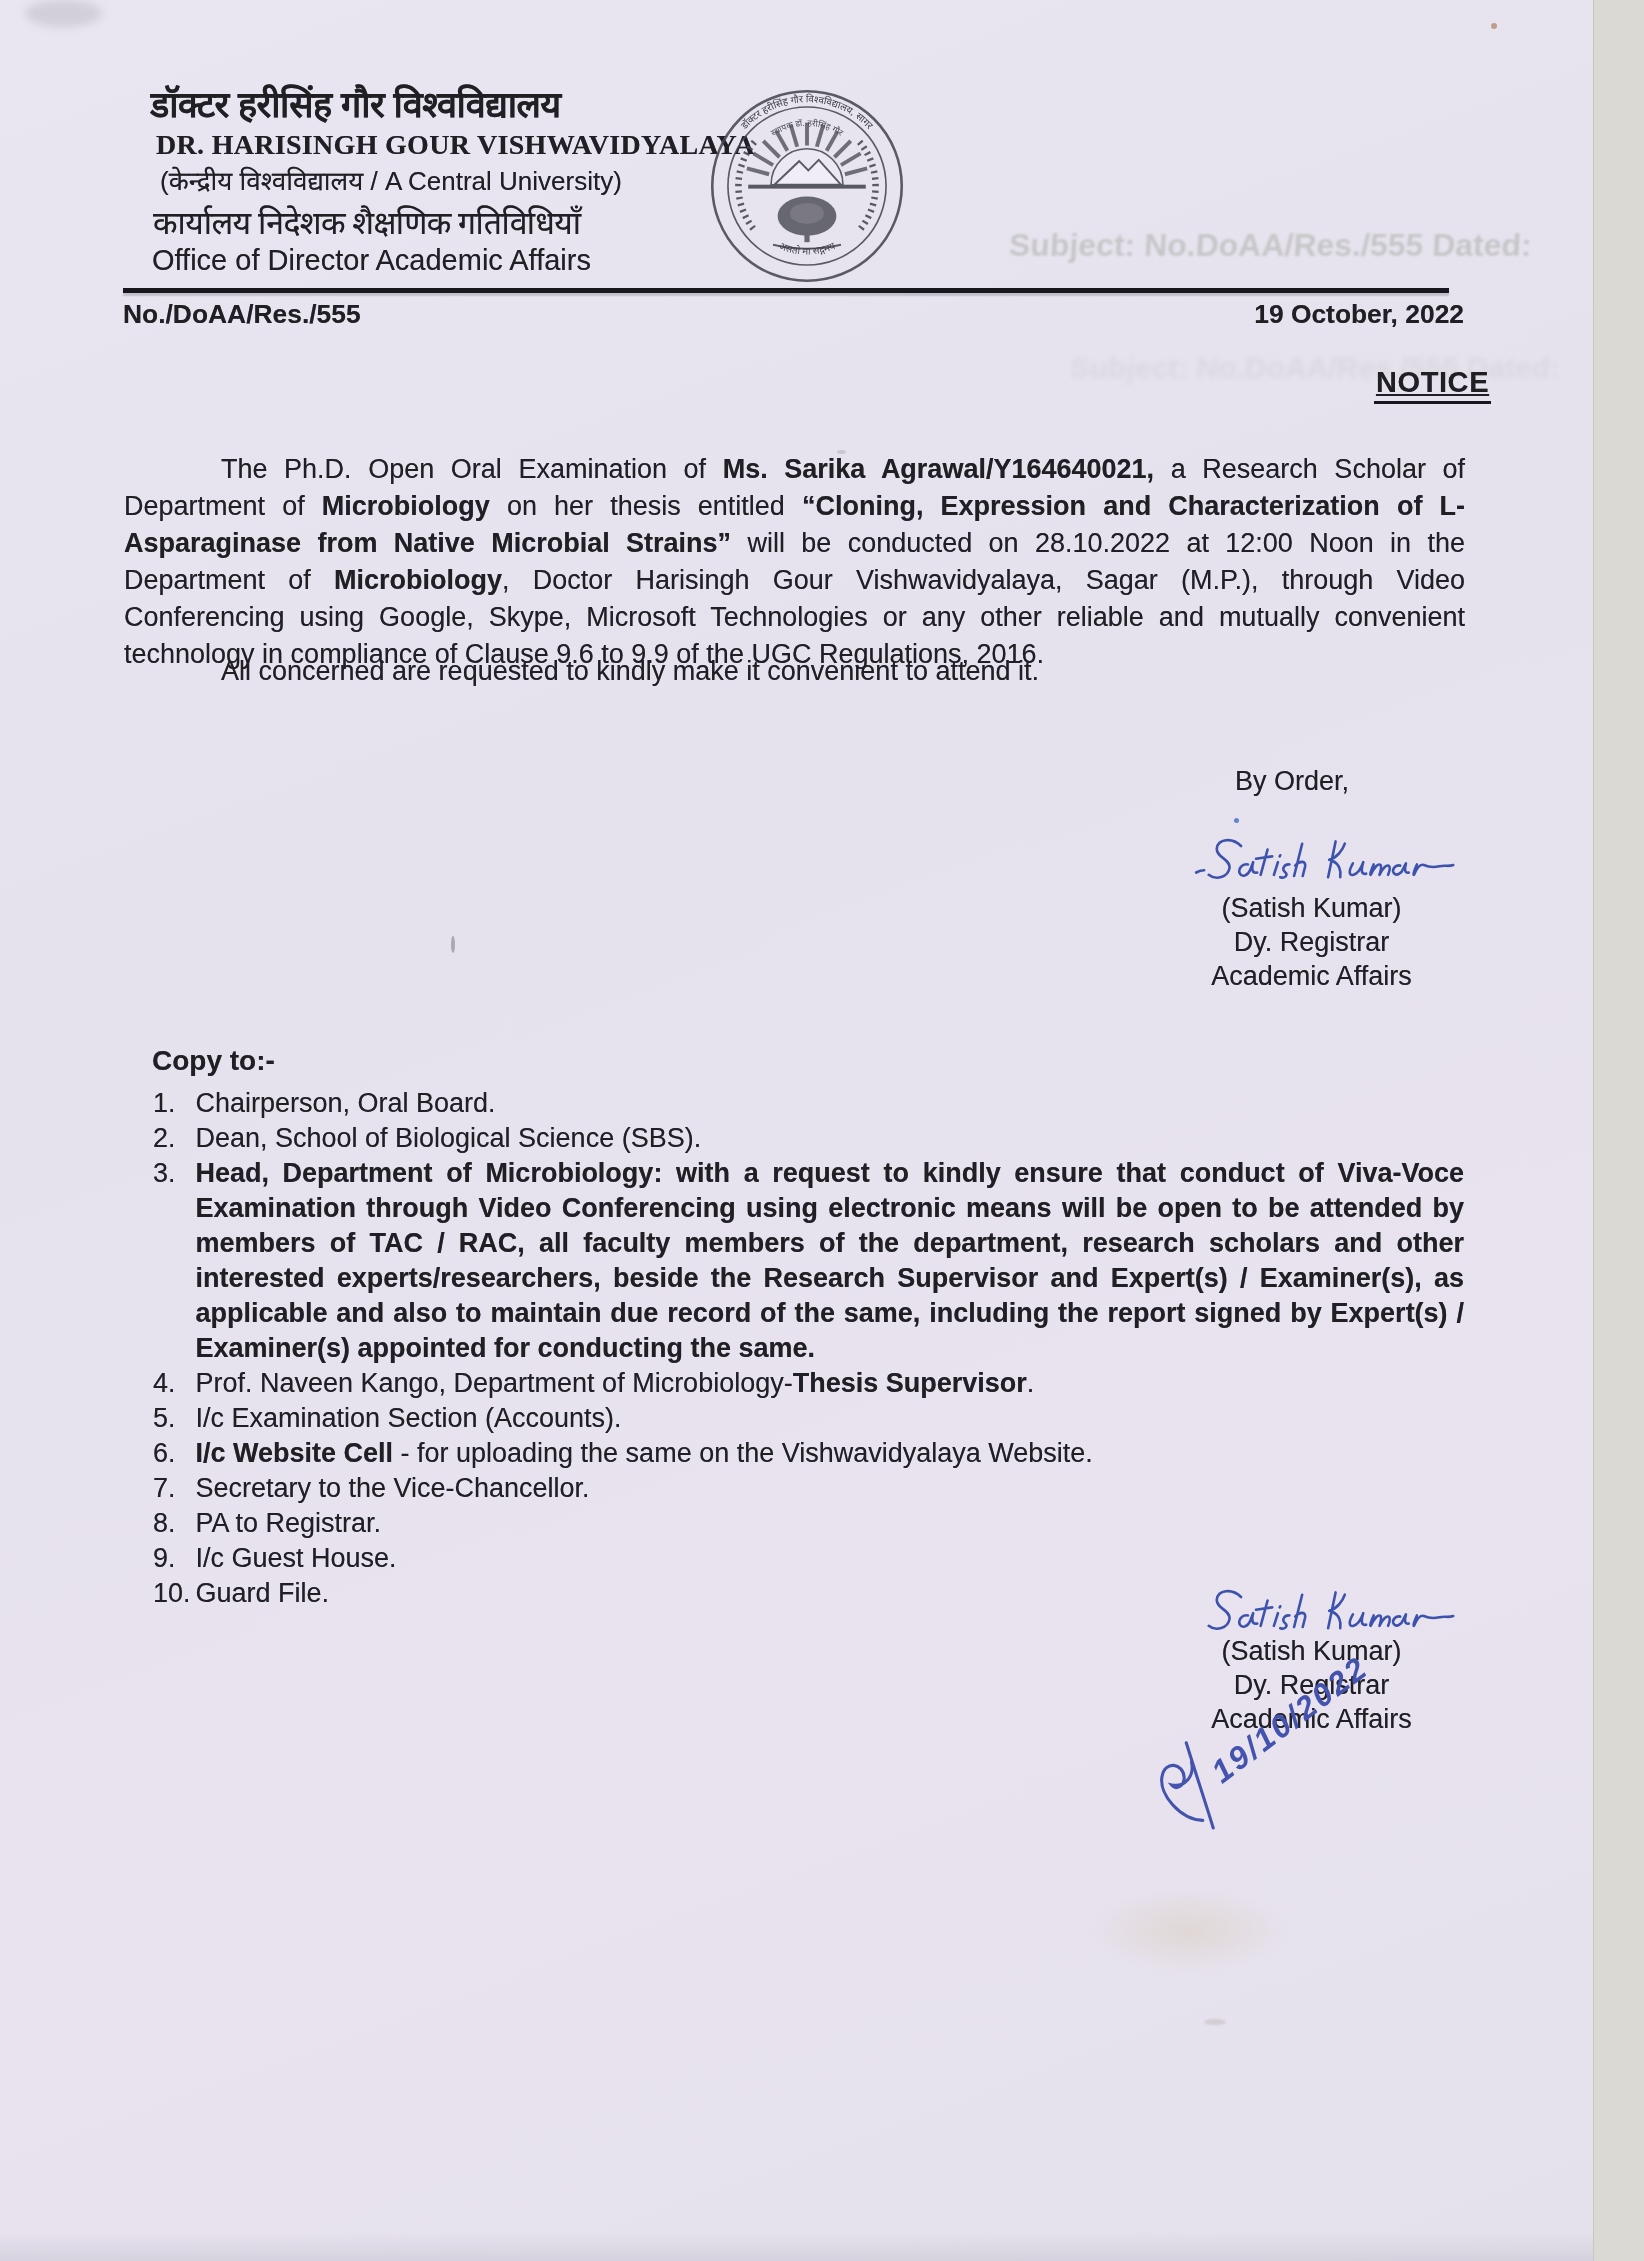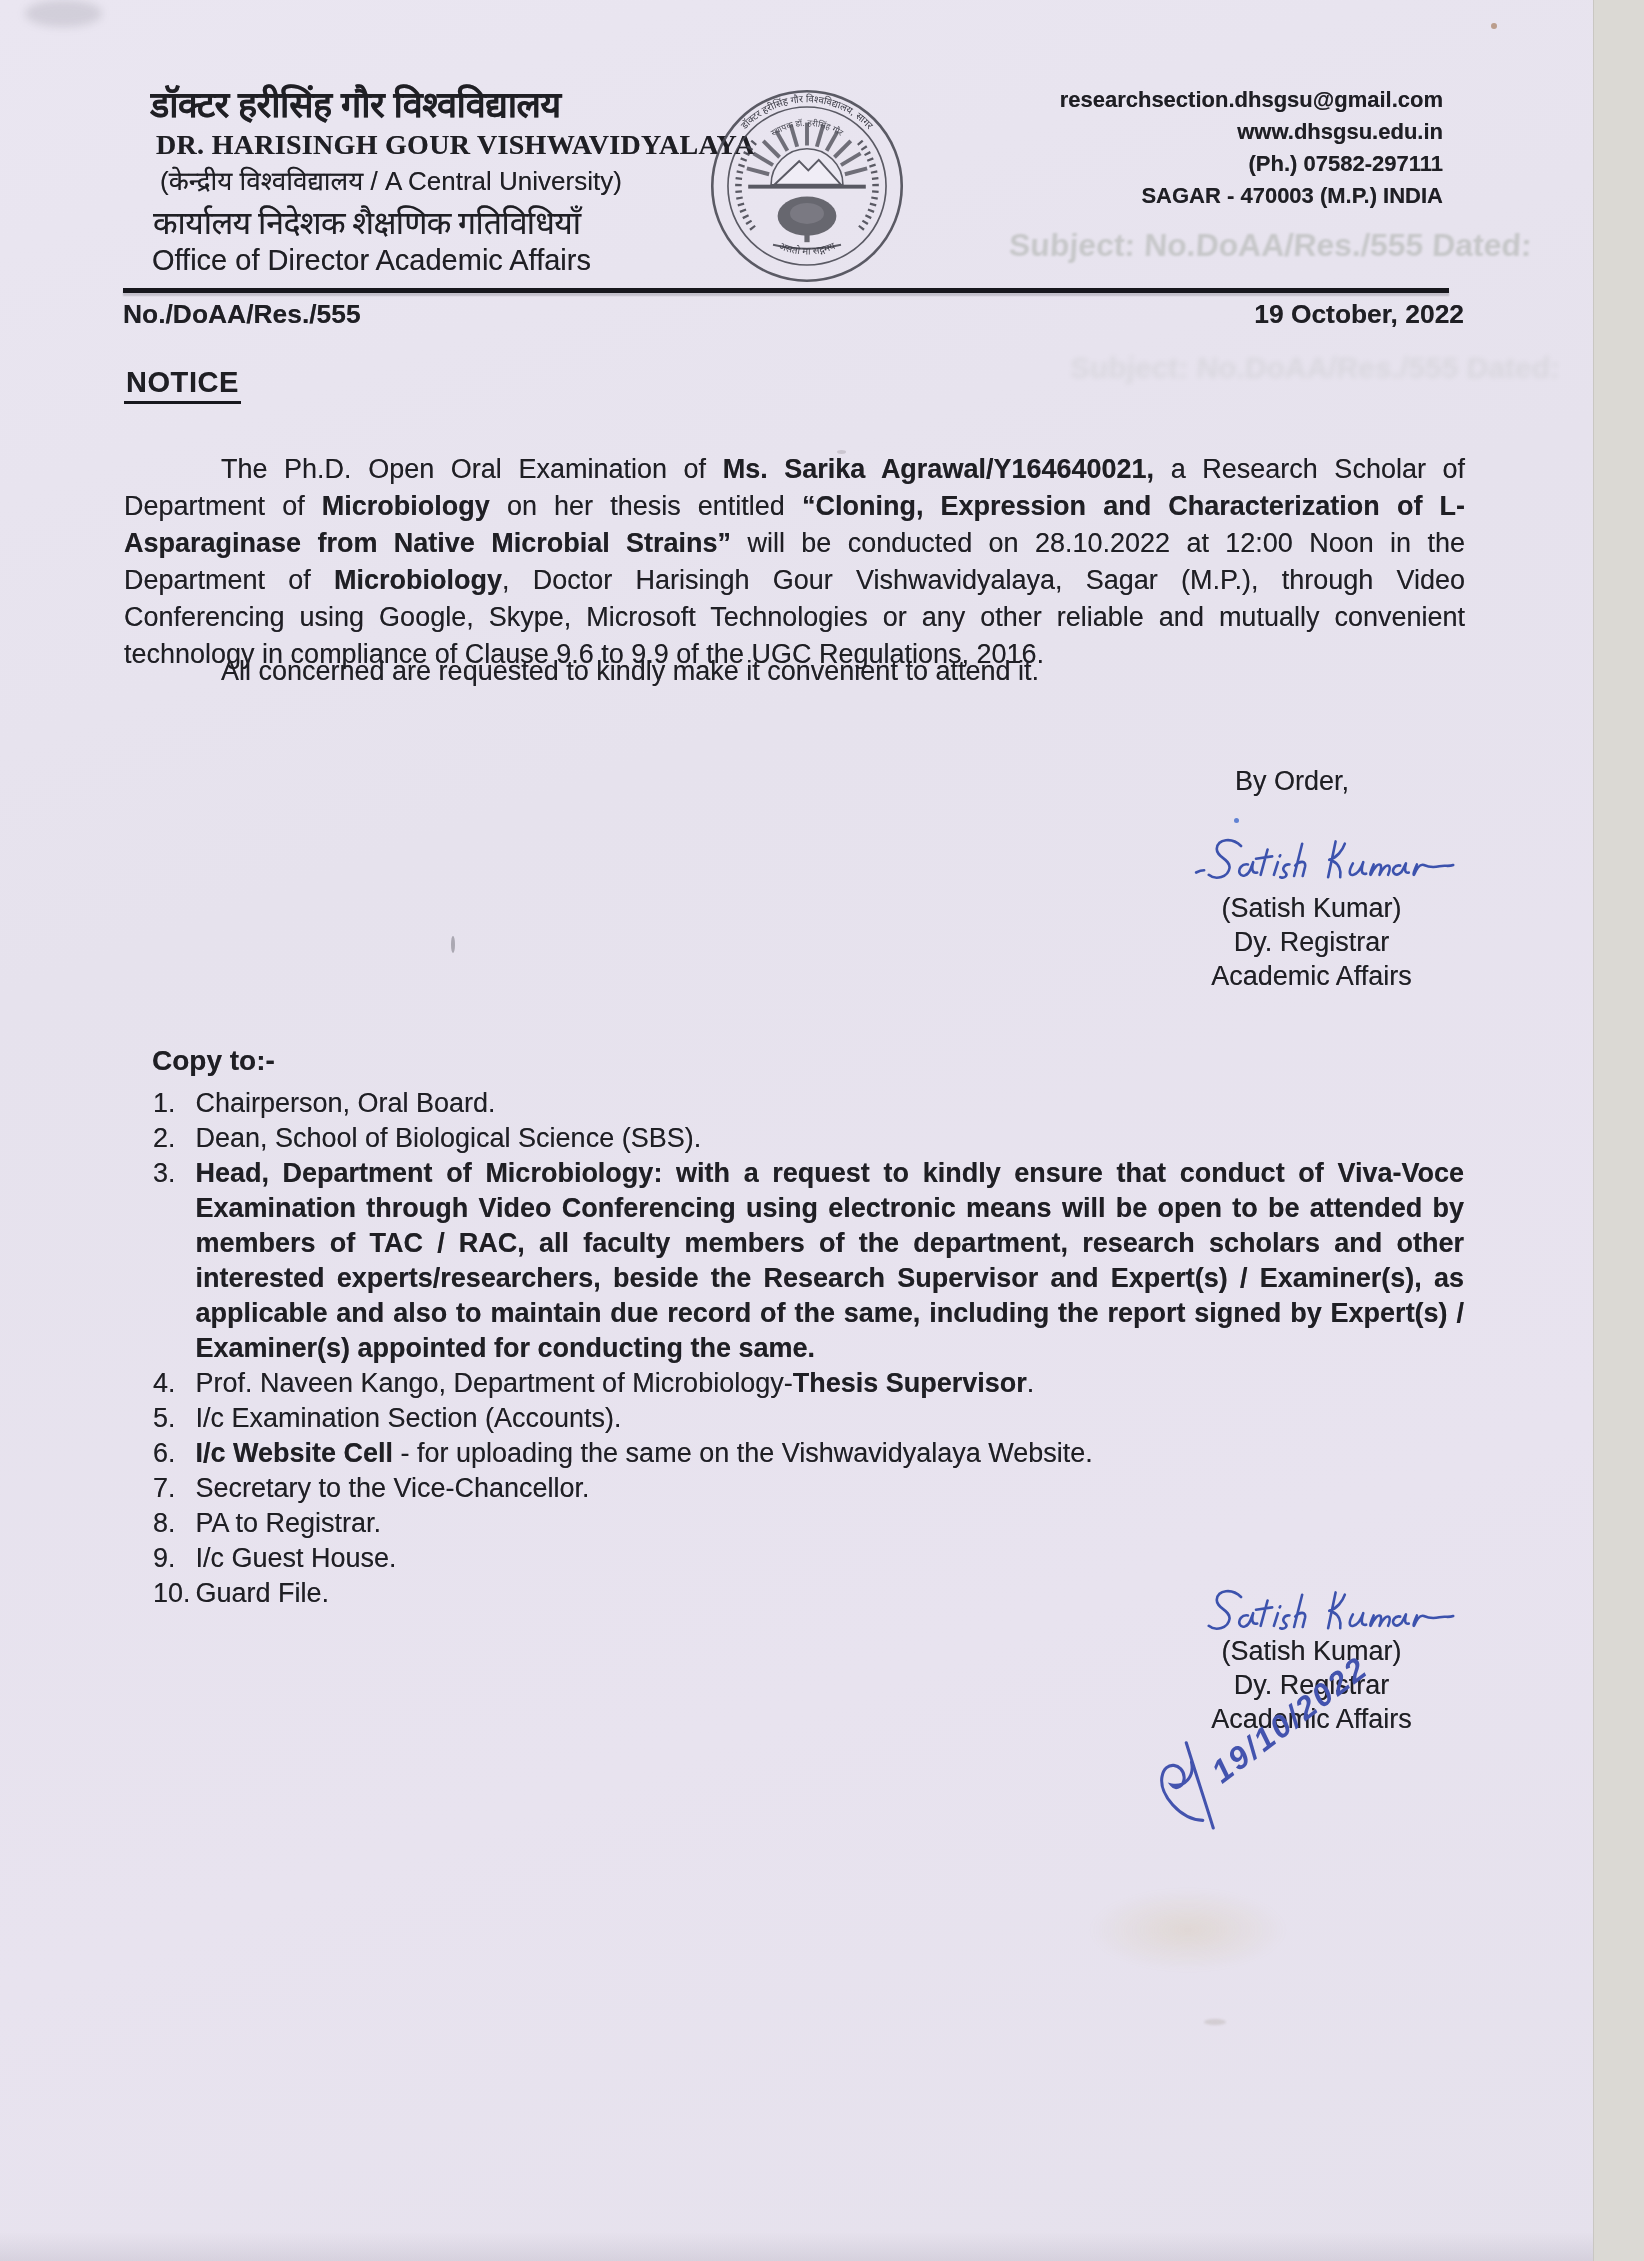--- a/index.html
+++ b/index.html
@@ -34,21 +34,21 @@
   .hl3{left:160px;top:162px;width:555px;font-family:Liberation Sans, sans-serif;font-size:26px;white-space:nowrap;overflow:hidden;}
   .hl4{left:153px;top:200px;width:580px;font-size:32px;font-family:Liberation Serif, serif;}
   .hl5{left:152px;top:244px;width:619px;font-size:29px;white-space:nowrap;}
   .contact{left:948px;top:84px;width:495px;text-align:right;font-weight:bold;font-size:22px;line-height:32px;}
 
   .emblem{left:709px;top:88px;width:196px;height:196px;}
 
   .rule{left:123px;top:288px;width:1326px;height:4.5px;background:#17171d;box-shadow:0 2.6px 1.3px rgba(25,25,40,.18);}
   .refrow{left:123px;top:299px;width:1341px;display:flex;justify-content:space-between;font-weight:bold;font-size:26.4px;}
 
-  .notice{left:124px;top:366px;width:1367px;text-align:left;font-size:29px;font-weight:bold;letter-spacing:0.6px;}
+  .notice{left:124px;top:366px;width:1367px;text-align:right;font-size:29px;font-weight:bold;letter-spacing:0.6px;text-decoration:underline;}
   .notice span{border-bottom:3.2px solid #17171d;padding:0 1.9px 2.6px 1.9px;}
 
   .para1{left:124px;top:451px;width:1341px;font-size:27px;line-height:37px;text-align:justify;text-indent:97px;}
   .para2{left:221px;top:656px;width:1096px;font-size:27px;}
   .byorder{left:1235px;top:766px;font-size:27px;}
 
   .sig-svg{width:271px;height:62px;color:#3c52ad;}
   .sig1{left:1188px;top:830px;}
   .sigblock{width:239px;text-align:center;font-size:27px;line-height:34px;}
   .sigblock1{left:1192px;top:891px;}
@@ -132,26 +132,20 @@
       </text>
       <text font-size="13" fill="#4a4a54">
         <textPath href="#arcInner" startOffset="50%" text-anchor="middle">स्थापक डॉ. हरीसिंह गौर</textPath>
       </text>
       <text font-size="15" fill="#3c3c46">
         <textPath href="#arcBottom" startOffset="50%" text-anchor="middle">असतो मा सद्गमय</textPath>
       </text>
     </svg>
   </div>
 
-  <div class="abs contact soft">
-    <div>researchsection.dhsgsu@gmail.com</div>
-    <div>www.dhsgsu.edu.in</div>
-    <div>(Ph.) 07582-297111</div>
-    <div>SAGAR - 470003 (M.P.) INDIA</div>
-  </div>
 
   <div class="abs rule"></div>
   <div class="abs refrow soft">
     <span>No./DoAA/Res./555</span>
     <span>19 October, 2022</span>
   </div>
 
   <div class="abs notice soft"><span>NOTICE</span></div>
 
   <div class="abs para1 soft"><span>The Ph.D. Open Oral Examination of </span><span class="b">Ms. Sarika Agrawal/Y164640021,</span><span> a Research Scholar of Department of </span><span class="b">Microbiology</span><span> on her thesis entitled </span><span class="b">“Cloning, Expression and Characterization of  L-Asparaginase from Native Microbial Strains”</span><span>  will be conducted on 28.10.2022 at 12:00 Noon in the Department of </span><span class="b">Microbiology</span><span>, Doctor Harisingh Gour Vishwavidyalaya, Sagar (M.P.), through Video Conferencing using Google, Skype, Microsoft Technologies or any other reliable and mutually convenient technology in compliance of Clause 9.6 to 9.9 of the UGC Regulations, 2016.</span></div>

